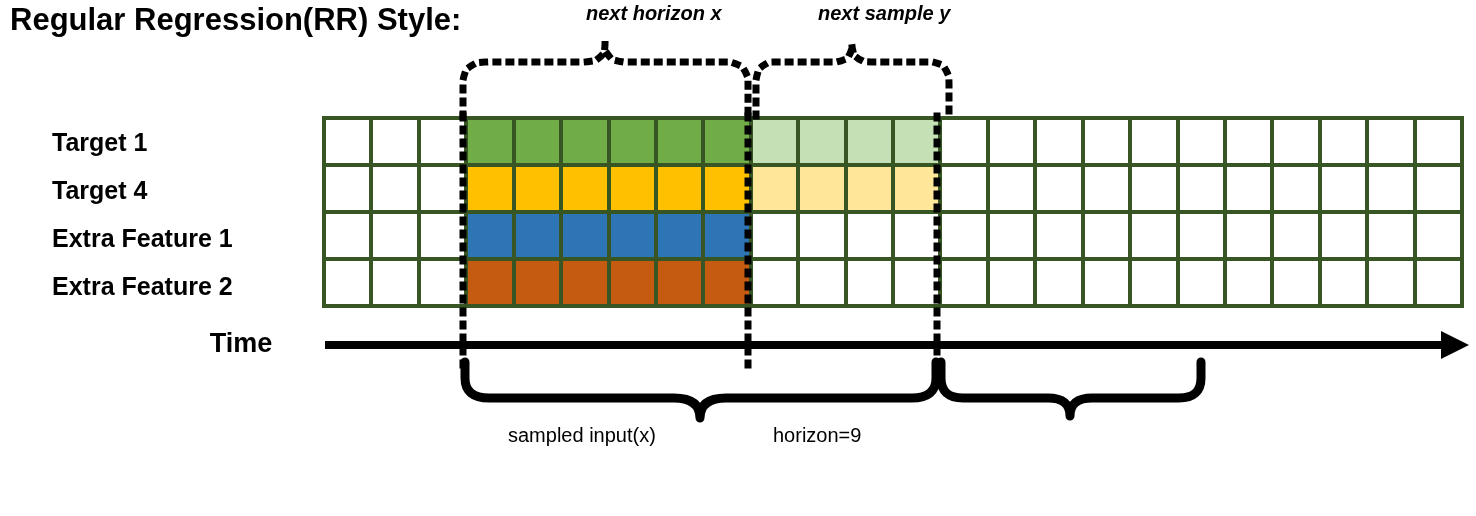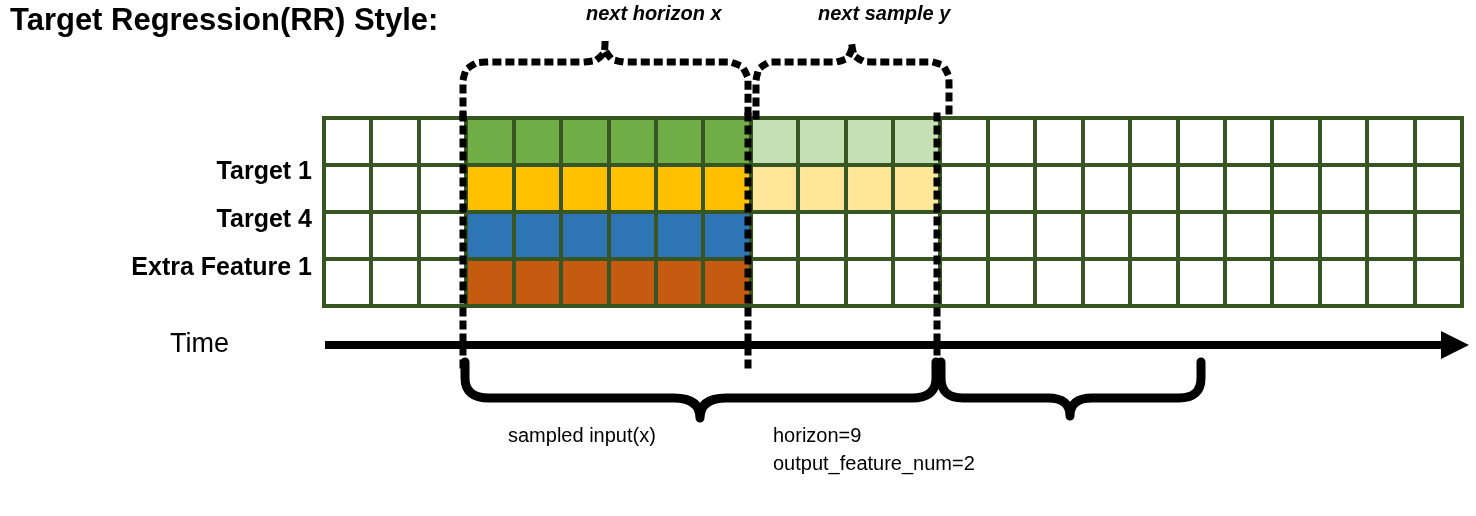--- a/index.html
+++ b/index.html
@@ -15,25 +15,23 @@
   
   .title{
     position:absolute;left:10px;top:2px;
     font-size:31px;font-weight:700;letter-spacing:0px;
     white-space:nowrap;
   }
 
   
   .row-label{
     position:absolute;right:0;width:260px;
-    text-align:right;
     font-size:25px;font-weight:700;
     white-space:nowrap;
     line-height:1;
-    margin-top:28px;
   }
   .row-labels-box{position:absolute;left:50px;top:116px;width:262px;height:192px;}
   .row-label.r0{top:14px;}
   .row-label.r1{top:62px;}
   .row-label.r2{top:110px;}
   .row-label.r3{top:158px;}
 
   
   .grid{
     position:absolute;left:322px;top:116px;
@@ -49,22 +47,22 @@
   .cell{background:#ffffff;}
   .cell.green{background:#70AD47;}
   .cell.green-lt{background:#C5E0B4;}
   .cell.gold{background:#FFC000;}
   .cell.gold-lt{background:#FFE699;}
   .cell.blue{background:#2E75B6;}
   .cell.orange{background:#C55A11;}
 
   
   .time-label{
-    position:absolute;left:170px;top:328px;width:130px;
-    text-align:left;font-size:27px;font-weight:400;
+    position:absolute;left:176px;top:328px;width:130px;
+    text-align:center;font-size:27px;font-weight:700;
     white-space:nowrap;
   }
 
   
   .top-note{
     position:absolute;top:2px;
     font-size:20px;font-style:italic;font-weight:600;
     white-space:nowrap;
   }
   .top-note.nx{left:586px;}
@@ -76,29 +74,30 @@
     font-size:20px;font-weight:400;line-height:1.38;
     white-space:nowrap;
   }
   .caption.cx{left:508px;}
   .caption.cy{left:773px;}
   .caption div{display:block;}
 </style>
 </head>
 <body>
 
-<div class="title">Target Regression(RR) Style:</div>
+<div class="title">Regular Regression(RR) Style:</div>
 
 <div class="top-note nx">next horizon x</div>
 <div class="top-note ny">next sample y</div>
 
 <div class="row-labels-box">
   <div class="row-label r0">Target 1</div>
   <div class="row-label r1">Target 4</div>
   <div class="row-label r2">Extra Feature 1</div>
+  <div class="row-label r3">Extra Feature 2</div>
 </div>
 
 <div class="grid" id="grid">
     <div class="cell"></div>
     <div class="cell"></div>
     <div class="cell"></div>
     <div class="cell green"></div>
     <div class="cell green"></div>
     <div class="cell green"></div>
     <div class="cell green"></div>
@@ -193,21 +192,20 @@
     <div class="cell"></div>
   </div>
 
 <div class="time-label">Time</div>
 
 <div class="caption cx">
   <div>sampled input(x)</div>
 </div>
 <div class="caption cy">
   <div>horizon=9</div>
-  <div>output_feature_num=2</div>
 </div>
 
 <svg class="layer" width="1476" height="516" viewBox="0 0 1476 516" xmlns="http://www.w3.org/2000/svg">
   <g fill="none" stroke="#000000" stroke-linecap="butt">
 
     <path d="M463,116 L463,84 Q463,62 487,62 L583,62 Q605,62 605,44 Q605,62 627,62 L724,62 Q748,62 748,84 L748,116" stroke-width="7" stroke-dasharray="2 11" stroke-linecap="square"></path>
 
     <path d="M756,116 L756,84 Q756,62 776,62 L832,62 Q852,62 852,44 Q852,62 872,62 L929,62 Q949,62 949,84 L949,116" stroke-width="7" stroke-dasharray="2 11" stroke-linecap="square"></path>
 
     <line x1="463" y1="116" x2="463" y2="372" stroke-width="7" stroke-dasharray="2 11" stroke-linecap="square"></line>

